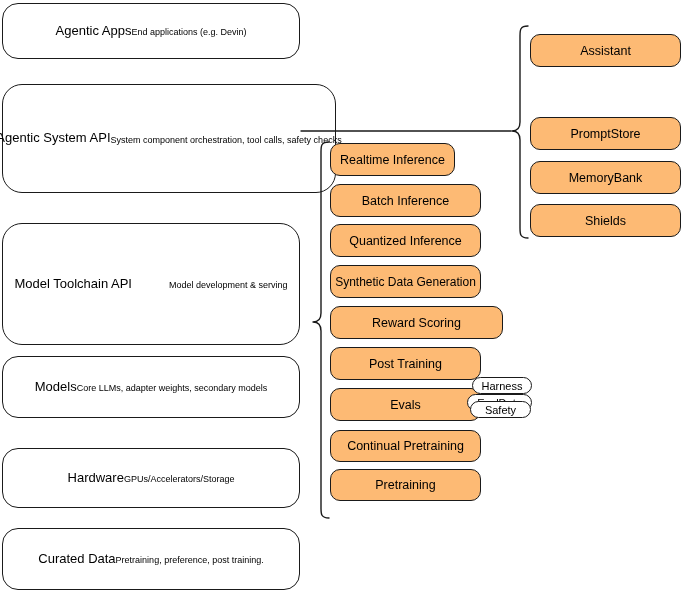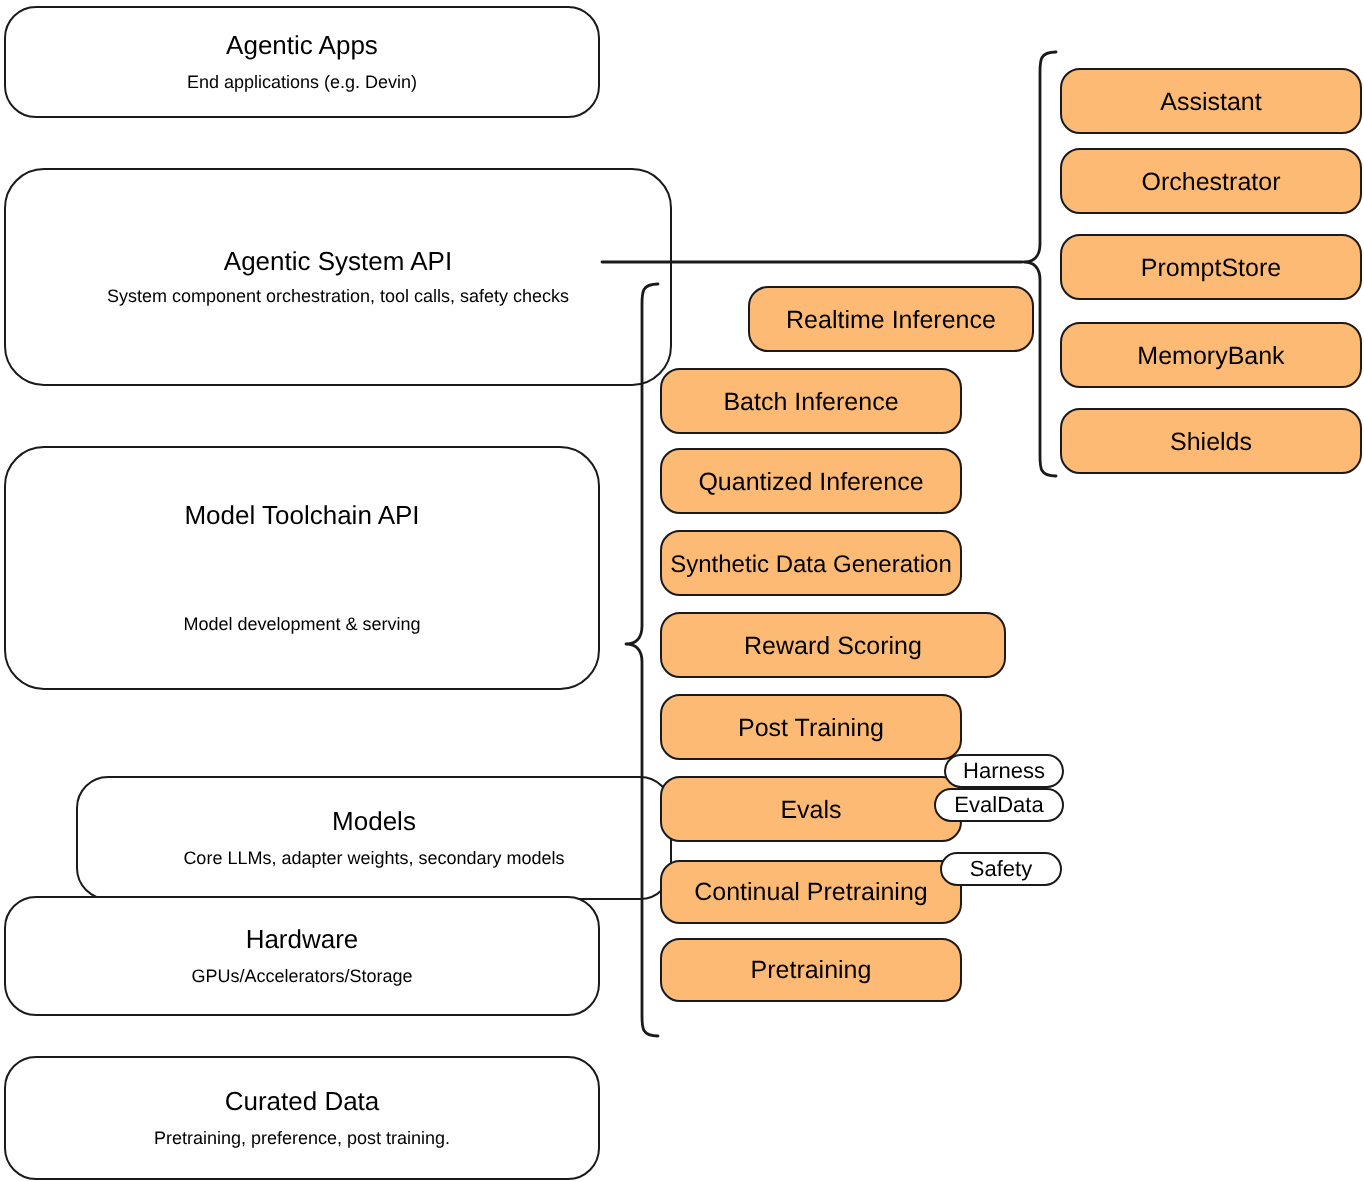--- a/index.html
+++ b/index.html
@@ -21,21 +21,21 @@
     width: 682px;
     height: 591px;
   }
   .node {
     position: absolute;
     box-sizing: border-box;
     border: 1.4px solid #1a1a1a;
     border-radius: 12px;
     background: #ffffff;
     display: flex;
-    flex-direction: column;
+    flex-direction: row;
     align-items: center;
     justify-content: center;
     text-align: center;
     line-height: 1.25;
   }
   .node .title {
     font-size: 13px;
     color: #000000;
     white-space: nowrap;
   }
@@ -103,21 +103,21 @@
   <div class="node stack-node tall" style="left:2px; top:84px; width:334px; height:109px;">
     <div class="title">Agentic System API</div>
     <div class="subtitle">System component orchestration, tool calls, safety checks</div>
   </div>
 
   <div class="node stack-node tall" style="left:2px; top:223px; width:298px; height:122px;gap:37px;">
     <div class="title">Model Toolchain API</div>
     <div class="subtitle">Model development &amp; serving</div>
   </div>
 
-  <div class="node stack-node" style="left:2px; top:388px; width:298px; height:62px;margin-left:36px;">
+  <div class="node stack-node" style="left:2px; top:356px; width:298px; height:62px;">
     <div class="title">Models</div>
     <div class="subtitle">Core LLMs, adapter weights, secondary models</div>
   </div>
 
   <div class="node stack-node" style="left:2px; top:448px; width:298px; height:60px;">
     <div class="title">Hardware</div>
     <div class="subtitle">GPUs/Accelerators/Storage</div>
   </div>
 
   <div class="node stack-node" style="left:2px; top:528px; width:298px; height:62px;">
@@ -139,21 +139,21 @@
 
     <path d="M 329 142
              C 321 142, 321 146, 321 152
              L 321 313
              C 321 319, 318 322, 313 322
              C 318 322, 321 325, 321 331
              L 321 508
              C 321 514, 321 518, 329 518"></path>
   </svg>
 
-  <div class="chip" style="left:330px; top:143px; width:143px; height:33px;margin-left:44px;">
+  <div class="chip" style="left:330px; top:143px; width:125px; height:33px;">
     <span>Realtime Inference</span>
   </div>
   <div class="chip" style="left:330px; top:184px; width:151px; height:33px;">
     <span>Batch Inference</span>
   </div>
   <div class="chip" style="left:330px; top:224px; width:151px; height:33px;">
     <span>Quantized Inference</span>
   </div>
   <div class="chip" style="left:330px; top:265px; width:151px; height:33px; font-size:12px;">
     <span>Synthetic Data Generation</span>
@@ -173,30 +173,27 @@
   <div class="chip" style="left:330px; top:469px; width:151px; height:32px;">
     <span>Pretraining</span>
   </div>
 
   <div class="pill" style="left:472px; top:377px; width:60px; height:17px;">
     <span>Harness</span>
   </div>
   <div class="pill" style="left:467px; top:394px; width:65px; height:17px;">
     <span>EvalData</span>
   </div>
-  <div class="pill" style="left:470px; top:426px; width:61px; height:17px;justify-content:center;">
+  <div class="pill" style="left:470px; top:401px; width:61px; height:17px;justify-content:center;">
     <span>Safety</span>
   </div>
 
   <div class="chip" style="left:530px; top:34px; width:151px; height:33px;">
     <span>Assistant</span>
   </div>
-  <div class="chip" style="left:530px; top:74px; width:151px; height:33px;">
-    <span>Orchestrator</span>
-  </div>
   <div class="chip" style="left:530px; top:117px; width:151px; height:33px;">
     <span>PromptStore</span>
   </div>
   <div class="chip" style="left:530px; top:161px; width:151px; height:33px;">
     <span>MemoryBank</span>
   </div>
   <div class="chip" style="left:530px; top:204px; width:151px; height:33px;">
     <span>Shields</span>
   </div>
 

